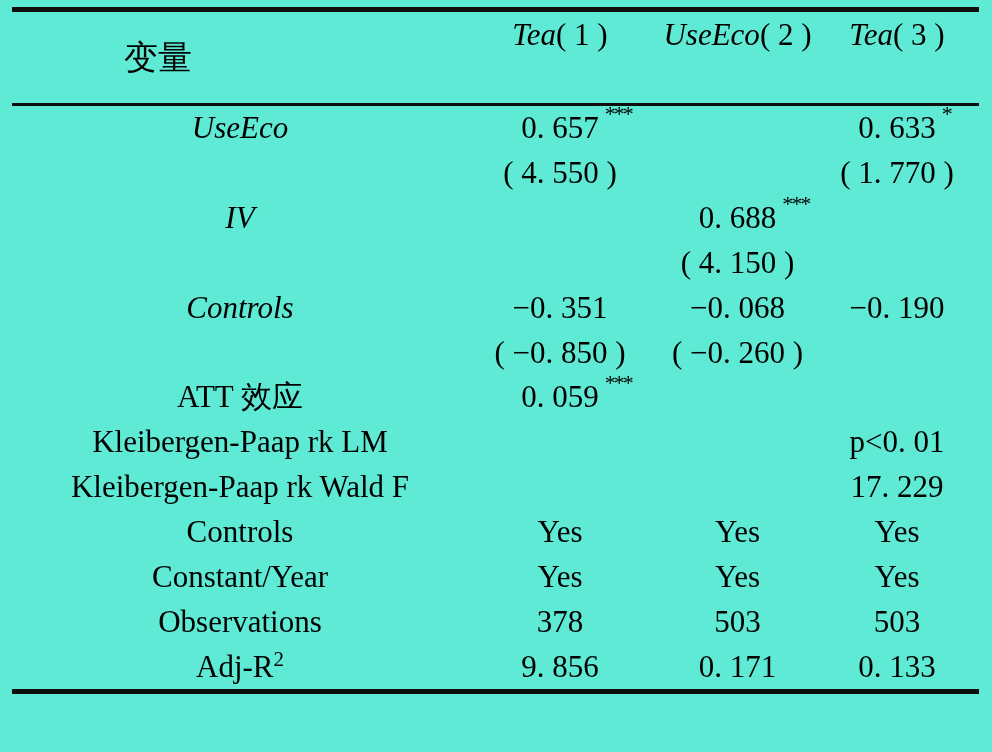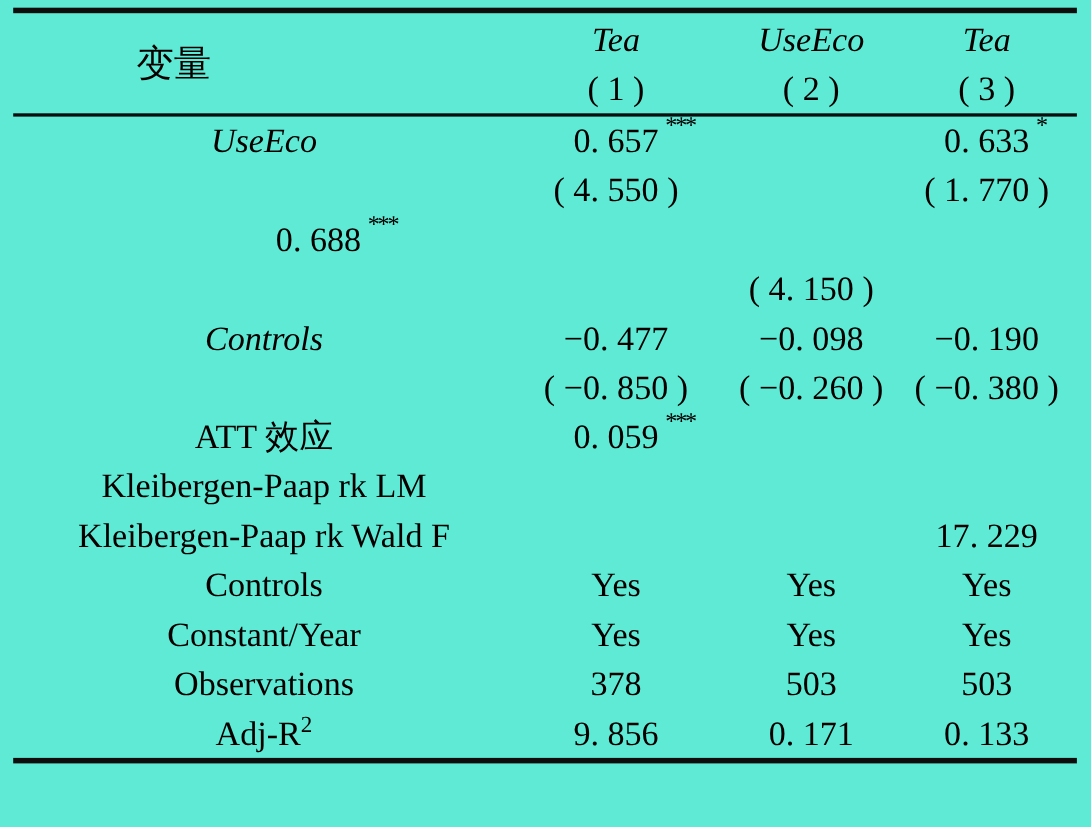--- a/index.html
+++ b/index.html
@@ -20,21 +20,21 @@
   
   .thead { display:flex; height:91px; align-items:stretch; }
   .label-col { width:448px; }
   .c1 { width:200px; } .c2 { width:155px; } .c3 { width:164px; }
 
   .header-label {
     display:flex; align-items:center;
     padding-left:112px;
     font-size:34px;
   }
-  .colhead { display:flex; flex-direction:column; justify-content:center; text-align:center; }
+  .colhead { display:flex; flex-direction:row; justify-content:center; text-align:center; }
   .colname { font-style:italic; font-size:31px; line-height:45px; }
   .colnum  { font-size:31px; line-height:45px; }
 
   
   .trow { display:flex; height:44.85px; align-items:center; font-size:31px; }
   .trow .label-col { padding-left:8px; white-space:nowrap; }
   .trow .cell { text-align:center; }
   .italic { font-style:italic; }
 
   .val { position:relative; display:inline-block; white-space:nowrap; }
@@ -78,52 +78,53 @@
           <div class="cell c2"></div>
           <div class="cell c3"><span class="val">0. 633<sup class="stars">*</sup></span></div>
         </div>
         <div class="trow">
           <div class="cell label-col"></div>
           <div class="cell c1"><span class="val">( 4. 550 )</span></div>
           <div class="cell c2"></div>
           <div class="cell c3"><span class="val">( 1. 770 )</span></div>
         </div>
         <div class="trow">
+          <div class="cell label-col italic">IV</div>
           <div class="cell c1"></div>
           <div class="cell c2"><span class="val">0. 688<sup class="stars">***</sup></span></div>
           <div class="cell c3"></div>
         </div>
         <div class="trow">
           <div class="cell label-col"></div>
           <div class="cell c1"></div>
           <div class="cell c2"><span class="val">( 4. 150 )</span></div>
           <div class="cell c3"></div>
         </div>
         <div class="trow">
           <div class="cell label-col italic">Controls</div>
-          <div class="cell c1"><span class="val">−0. 477</span></div>
-          <div class="cell c2"><span class="val">−0. 098</span></div>
+          <div class="cell c1"><span class="val">−0. 351</span></div>
+          <div class="cell c2"><span class="val">−0. 068</span></div>
           <div class="cell c3"><span class="val">−0. 190</span></div>
         </div>
         <div class="trow">
           <div class="cell label-col"></div>
           <div class="cell c1"><span class="val">( −0. 850 )</span></div>
           <div class="cell c2"><span class="val">( −0. 260 )</span></div>
-          <div class="cell c3"><span class="val">( −0. 380 )</span></div>
         </div>
         <div class="trow">
           <div class="cell label-col">ATT 效应</div>
           <div class="cell c1"><span class="val">0. 059<sup class="stars">***</sup></span></div>
           <div class="cell c2"></div>
           <div class="cell c3"></div>
         </div>
         <div class="trow">
           <div class="cell label-col">Kleibergen-Paap rk LM</div>
           <div class="cell c1"></div>
           <div class="cell c2"></div>
+          <div class="cell c3"><span class="val">p&lt;0. 01</span></div>
         </div>
         <div class="trow">
           <div class="cell label-col">Kleibergen-Paap rk Wald F</div>
           <div class="cell c1"></div>
           <div class="cell c2"></div>
           <div class="cell c3"><span class="val">17. 229</span></div>
         </div>
         <div class="trow">
           <div class="cell label-col">Controls</div>
           <div class="cell c1"><span class="val">Yes</span></div>

